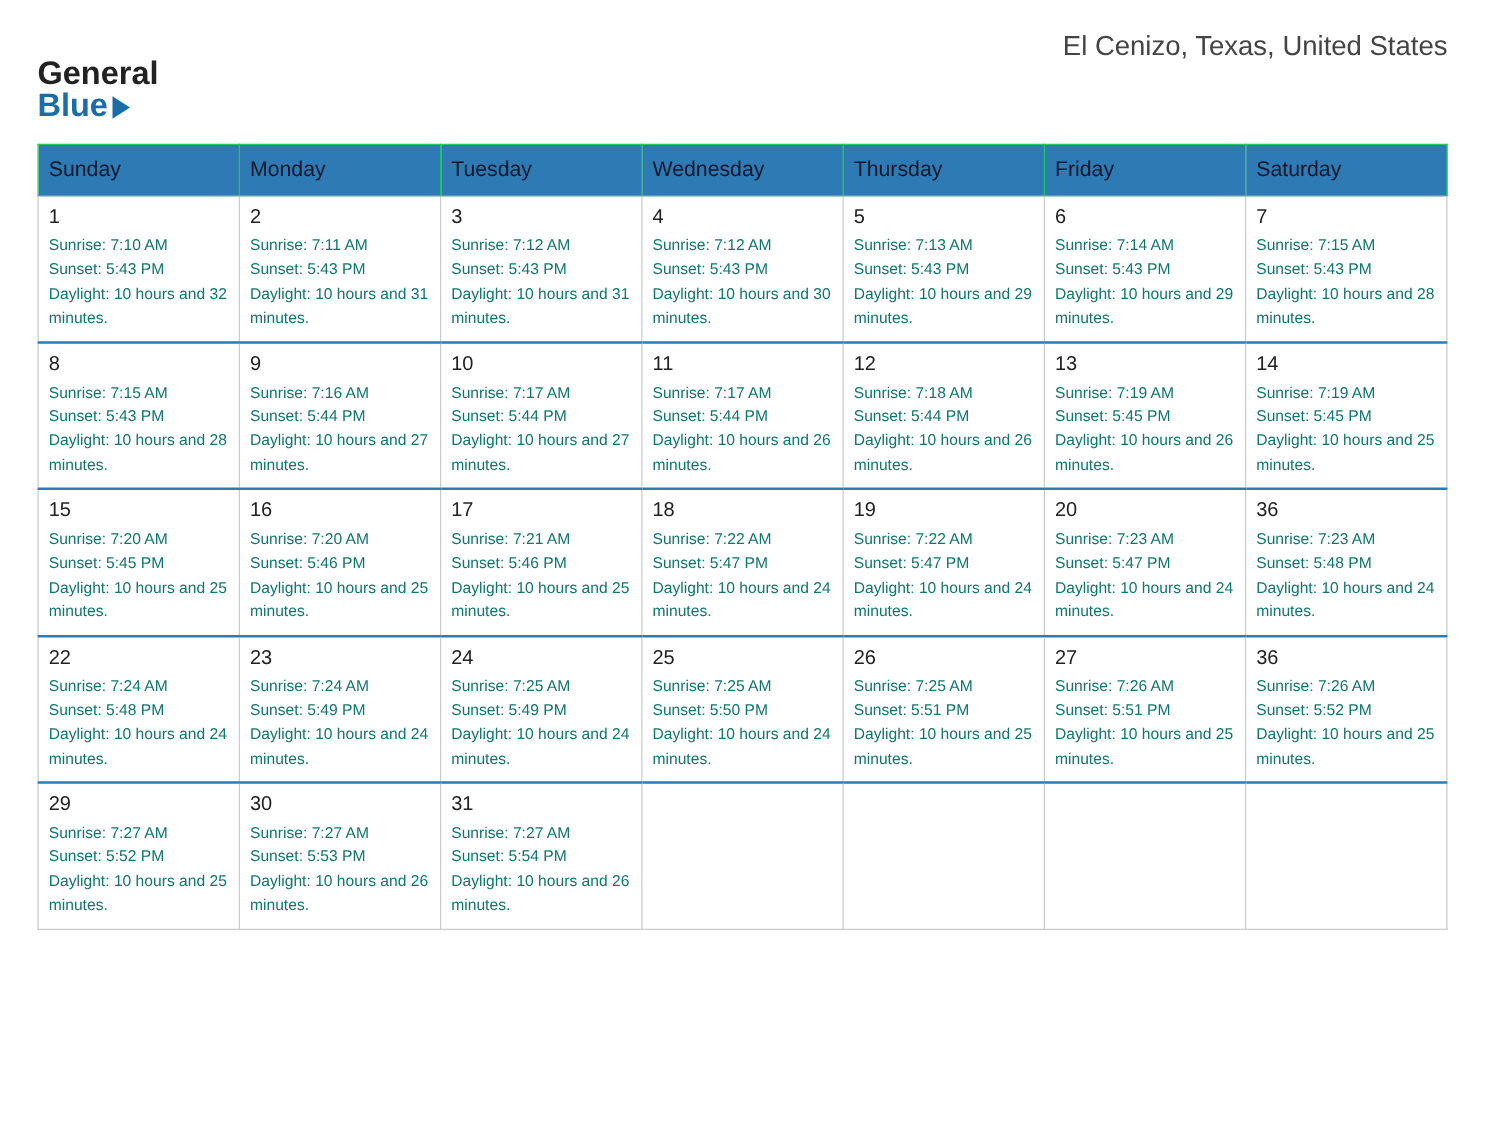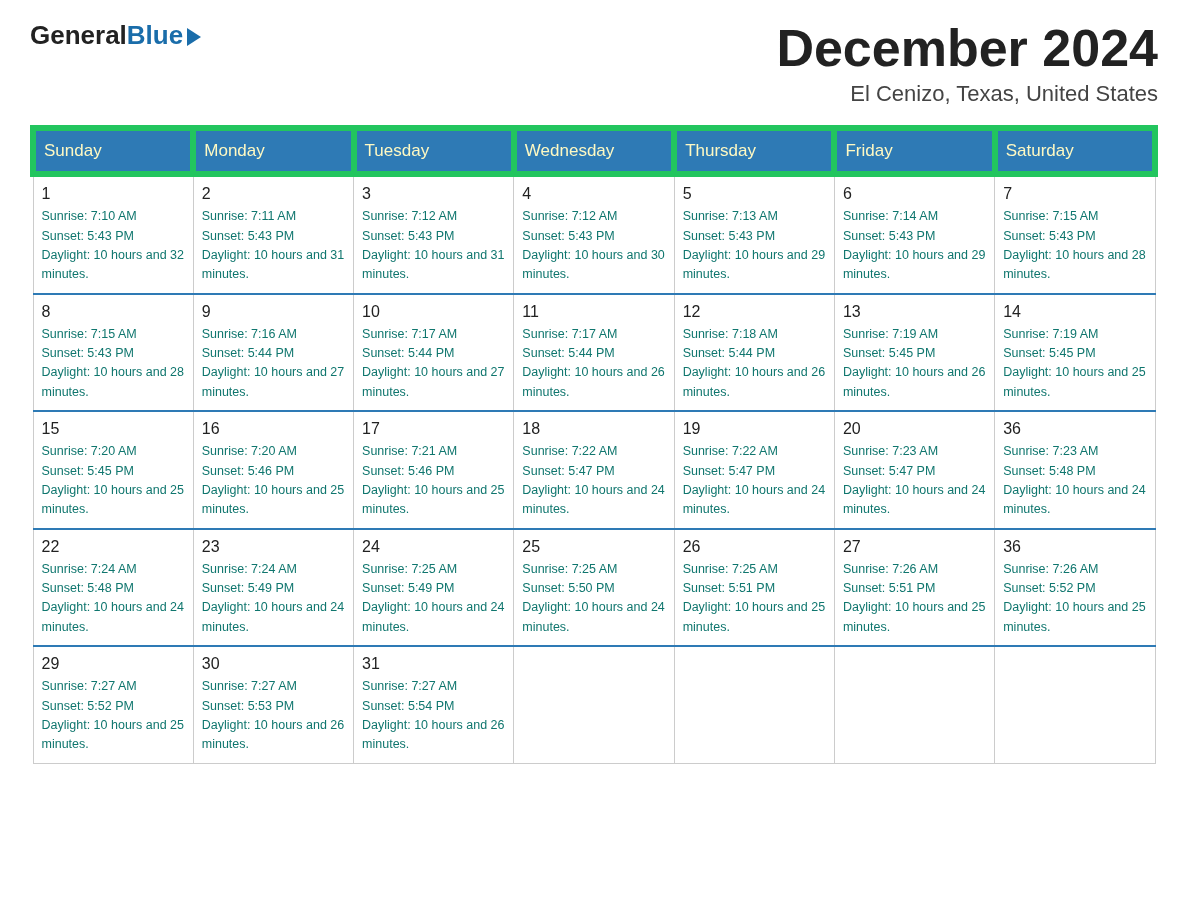--- a/index.html
+++ b/index.html
@@ -11,22 +11,23 @@
       min-height: 918px;
     }
     .header-area {
       display: flex;
       justify-content: space-between;
       align-items: flex-start;
       margin-bottom: 18px;
     }
     .logo {
       display: flex;
+      flex-direction: column;
       align-items: flex-start;
-      margin-top: 2px;
+      margin-top: 25px;
     }
     .logo-general {
       font-size: 26px;
       font-weight: bold;
       color: #222;
       line-height: 1;
     }
     .logo-blue {
       font-size: 26px;
       font-weight: bold;
@@ -59,26 +60,26 @@
       color: #444;
       margin-top: 4px;
     }
     .calendar {
       width: 100%;
       border-collapse: collapse;
       border: 1px solid #aaa;
     }
     .calendar th {
       background-color: #2e7ab5;
-      color: #fef9c3;
+      color: #0f172a;
       font-size: 17px;
       font-weight: normal;
       padding: 10px 8px;
       text-align: left;
-      border: 6px solid #22c55e;
+      border: 1px solid #22c55e;
     }
     .calendar td {
       vertical-align: top;
       padding: 8px 8px;
       border: 1px solid #ccc;
       font-size: 13px;
       color: #222;
       width: calc(100% / 7);
       min-height: 90px;
     }
@@ -108,21 +109,20 @@
 
 <div class="header-area">
   <div class="logo">
     <span class="logo-general">General</span>
     <span class="logo-blue">
       <span>Blue</span>
       <span class="logo-triangle"></span>
     </span>
   </div>
   <div class="title-area">
-    <div class="month-title">December 2024</div>
     <div class="location">El Cenizo, Texas, United States</div>
   </div>
 </div>
 
 <table class="calendar">
   <thead>
     <tr>
     <th>Sunday</th>
         <th>Monday</th>
         <th>Tuesday</th>

